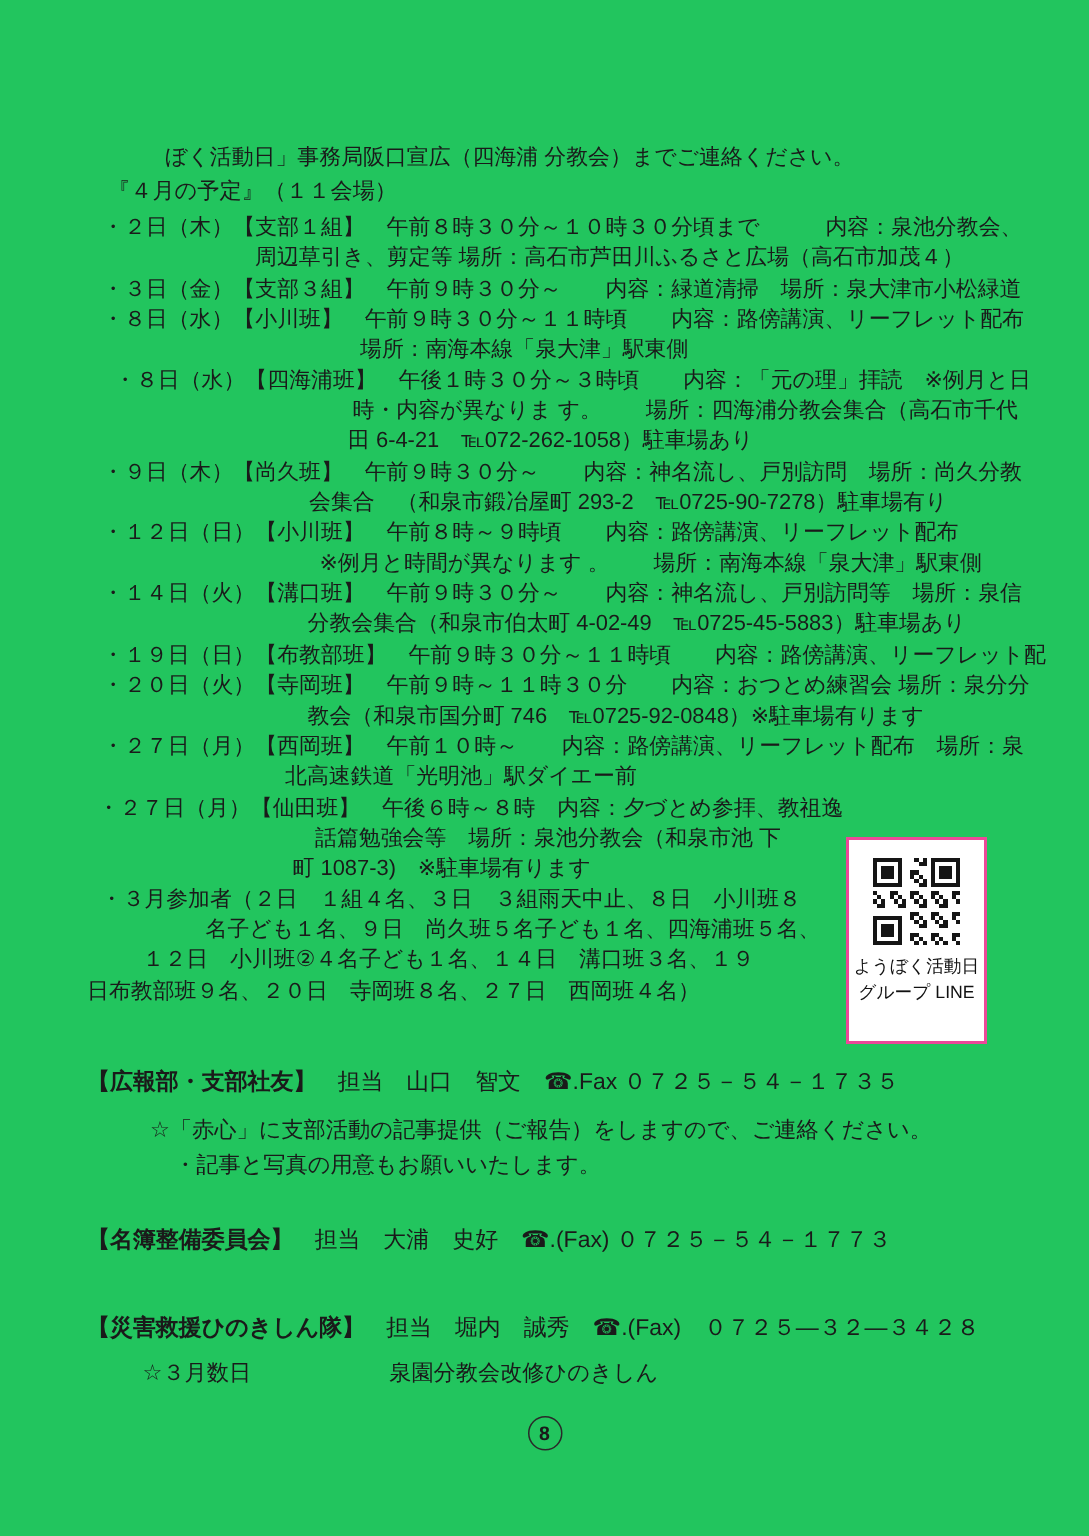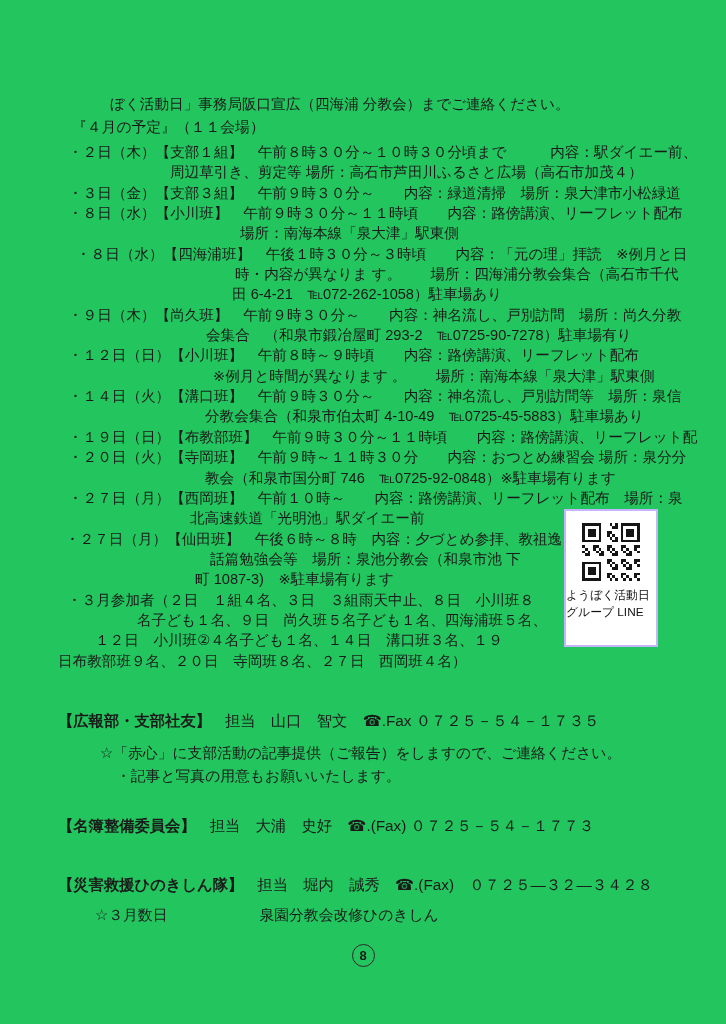--- a/index.html
+++ b/index.html
@@ -11,22 +11,22 @@
     color:#1a1a1a;
     overflow:hidden;
   }
   .txt{white-space:nowrap;}
   .intro{position:absolute;left:110px;top:95px;font-size:14.6px;}
   .sched-title{position:absolute;left:72px;top:118px;font-size:14.8px;}
   .sched{position:absolute;left:58px;top:142px;font-size:14.6px;}
   .sched .ln{line-height:20.35px;height:20.35px;white-space:nowrap;}
   
   .qrbox{
-    position:absolute;left:564px;top:509px;width:90px;height:134px;
-    border:2px solid #c4b5fd;background:#fff;
+    position:absolute;left:564px;top:558px;width:90px;height:134px;
+    border:2px solid #ec4899;background:#fff;text-align:center;
   }
   .qr{margin:12px auto 6px auto;width:58px;height:58px;}
   .qr-cap{font-size:11.8px;line-height:17px;white-space:nowrap;color:#111;}
   
   .section{position:absolute;left:58px;font-size:15.3px;white-space:nowrap;}
   .sec-name{font-weight:700;}
   .sec-contact{margin-left:14px;}
   .note{position:absolute;font-size:14.8px;white-space:nowrap;}
   .note-detail{margin-left:92px;}
   
@@ -42,34 +42,34 @@
 </head>
 <body>
 
 <div class="sheet">
 
   <div class="intro txt">ぼく活動日」事務局阪口宣広（四海浦 分教会）までご連絡ください。</div>
 
   <div class="sched-title txt">『４月の予定』（１１会場）</div>
 
   <div class="sched">
-    <div class="ln" style="margin-left:10px">・２日（木）【支部１組】　午前８時３０分～１０時３０分頃まで　　　内容：駅ダイエー前、</div>
+    <div class="ln" style="margin-left:10px">・２日（木）【支部１組】　午前８時３０分～１０時３０分頃まで　　　内容：泉池分教会、</div>
     <div class="ln" style="margin-left:112px">周辺草引き、剪定等 場所：高石市芦田川ふるさと広場（高石市加茂４）</div>
     <div class="ln" style="margin-left:10px">・３日（金）【支部３組】　午前９時３０分～　　内容：緑道清掃　場所：泉大津市小松緑道</div>
     <div class="ln" style="margin-left:10px">・８日（水）【小川班】　午前９時３０分～１１時頃　　内容：路傍講演、リーフレット配布</div>
     <div class="ln" style="margin-left:182px">場所：南海本線「泉大津」駅東側</div>
     <div class="ln" style="margin-left:18px">・８日（水）【四海浦班】　午後１時３０分～３時頃　　内容：「元の理」拝読　※例月と日</div>
     <div class="ln" style="margin-left:177px">時・内容が異なりま す。　　場所：四海浦分教会集合（高石市千代</div>
     <div class="ln" style="margin-left:174px">田 6-4-21　℡072-262-1058）駐車場あり</div>
     <div class="ln" style="margin-left:10px">・９日（木）【尚久班】　午前９時３０分～　　内容：神名流し、戸別訪問　場所：尚久分教</div>
     <div class="ln" style="margin-left:148px">会集合　（和泉市鍛冶屋町 293-2　℡0725-90-7278）駐車場有り</div>
     <div class="ln" style="margin-left:10px">・１２日（日）【小川班】　午前８時～９時頃　　内容：路傍講演、リーフレット配布</div>
     <div class="ln" style="margin-left:155px">※例月と時間が異なります 。　　場所：南海本線「泉大津」駅東側</div>
     <div class="ln" style="margin-left:10px">・１４日（火）【溝口班】　午前９時３０分～　　内容：神名流し、戸別訪問等　場所：泉信</div>
-    <div class="ln" style="margin-left:147px">分教会集合（和泉市伯太町 4-10-49　℡0725-45-5883）駐車場あり</div>
+    <div class="ln" style="margin-left:147px">分教会集合（和泉市伯太町 4-02-49　℡0725-45-5883）駐車場あり</div>
     <div class="ln" style="margin-left:10px">・１９日（日）【布教部班】　午前９時３０分～１１時頃　　内容：路傍講演、リーフレット配</div>
     <div class="ln" style="margin-left:10px">・２０日（火）【寺岡班】　午前９時～１１時３０分　　内容：おつとめ練習会 場所：泉分分</div>
     <div class="ln" style="margin-left:147px">教会（和泉市国分町 746　℡0725-92-0848）※駐車場有ります</div>
     <div class="ln" style="margin-left:10px">・２７日（月）【西岡班】　午前１０時～　　内容：路傍講演、リーフレット配布　場所：泉</div>
     <div class="ln" style="margin-left:132px">北高速鉄道「光明池」駅ダイエー前</div>
     <div class="ln" style="margin-left:7px">・２７日（月）【仙田班】　午後６時～８時　内容：夕づとめ参拝、教祖逸</div>
     <div class="ln" style="margin-left:152px">話篇勉強会等　場所：泉池分教会（和泉市池 下</div>
     <div class="ln" style="margin-left:137px">町 1087-3)　※駐車場有ります</div>
     <div class="ln" style="margin-left:9px">・３月参加者（２日　１組４名、３日　３組雨天中止、８日　小川班８</div>
     <div class="ln" style="margin-left:79px">名子ども１名、９日　尚久班５名子ども１名、四海浦班５名、</div>

